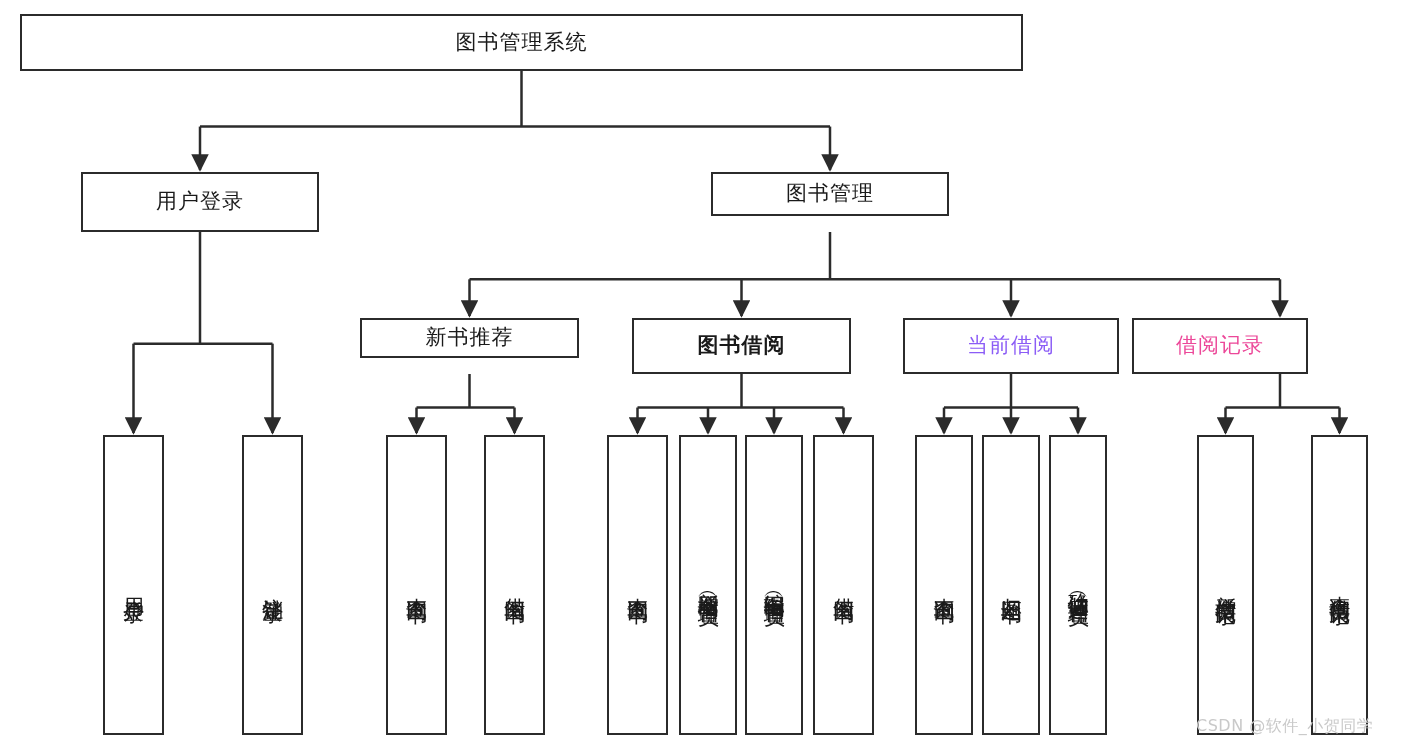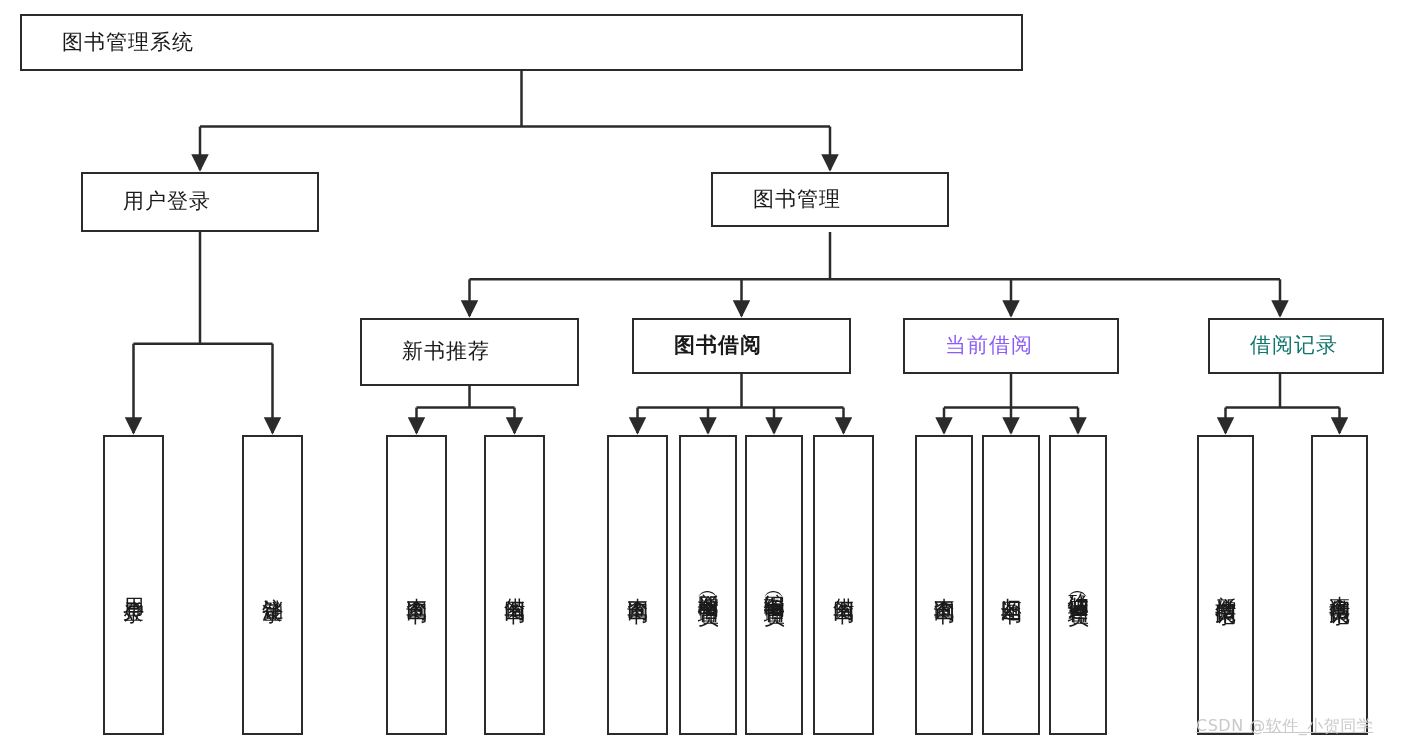--- a/index.html
+++ b/index.html
@@ -26,24 +26,23 @@
     height: 747px;
     pointer-events: none;
   }
   .node {
     position: absolute;
     box-sizing: border-box;
     background: #ffffff;
     border: 2px solid #2b2b2b;
     display: flex;
     align-items: center;
-    justify-content: flex-start;
+    justify-content: center;
     color: #1a1a1a;
     z-index: 2;
-    padding-left: 40px;
   }
   .node.horiz {
     font-size: 21px;
     line-height: 1.2;
     letter-spacing: 1px;
   }
   .node.vert {
     writing-mode: vertical-rl;
     text-orientation: upright;
     font-size: 21px;
@@ -57,21 +56,20 @@
   .node-label {
     display: block;
   }
   .watermark {
     position: absolute;
     font-size: 16px;
     color: #c9c9c9;
     white-space: nowrap;
     z-index: 5;
     letter-spacing: 0.5px;
-    text-decoration: underline;
   }
 </style>
 </head>
 <body>
 
 <div id="canvas">
 
   <svg id="edges" viewBox="0 0 1405 747" width="1405" height="747" xmlns="http://www.w3.org/2000/svg">
     <defs>
       <marker id="arrow" viewBox="0 0 10 10" refX="9" refY="5" markerWidth="7" markerHeight="7" orient="auto-start-reverse">
@@ -115,33 +113,33 @@
       </g>
   </svg>
 
   <div id="node-layer">
       <div class="node horiz" style="left: 20px; top: 14px; width: 1003px; height: 57px; border-color: rgb(43, 43, 43); background: rgb(255, 255, 255); color: rgb(26, 26, 26);">
         <span class="node-label">图书管理系统</span>
       </div>
       <div class="node horiz" style="left: 81px; top: 172px; width: 238px; height: 60px; border-color: rgb(43, 43, 43); background: rgb(255, 255, 255); color: rgb(26, 26, 26);">
         <span class="node-label">用户登录</span>
       </div>
-      <div class="node horiz" style="left: 711px; top: 172px; width: 238px; height: 55px; border-color: rgb(43, 43, 43); background: rgb(255, 255, 255); color: rgb(26, 26, 26);">
+      <div class="node horiz" style="left: 711px; top: 172px; width: 238px; height: 44px; border-color: rgb(43, 43, 43); background: rgb(255, 255, 255); color: rgb(26, 26, 26);">
         <span class="node-label">图书管理</span>
       </div>
-      <div class="node horiz" style="left: 360px; top: 318px; width: 219px; height: 68px; border-color: rgb(43, 43, 43); background: rgb(255, 255, 255); color: rgb(26, 26, 26);">
+      <div class="node horiz" style="left: 360px; top: 318px; width: 219px; height: 40px; border-color: rgb(43, 43, 43); background: rgb(255, 255, 255); color: rgb(26, 26, 26);">
         <span class="node-label">新书推荐</span>
       </div>
       <div class="node horiz" style="left: 632px; top: 318px; width: 219px; height: 56px; border-color: rgb(43, 43, 43); background: rgb(255, 255, 255); color: rgb(26, 26, 26); font-weight: bold;">
         <span class="node-label">图书借阅</span>
       </div>
       <div class="node horiz" style="left: 903px; top: 318px; width: 216px; height: 56px; border-color: rgb(43, 43, 43); background: rgb(255, 255, 255); color: #8b5cf6;">
         <span class="node-label">当前借阅</span>
       </div>
-      <div class="node horiz" style="left: 1208px; top: 318px; width: 176px; height: 56px; border-color: rgb(43, 43, 43); background: rgb(255, 255, 255); color: #0f766e;">
+      <div class="node horiz" style="left: 1132px; top: 318px; width: 176px; height: 56px; border-color: rgb(43, 43, 43); background: rgb(255, 255, 255); color: #ec4899;">
         <span class="node-label">借阅记录</span>
       </div>
       <div class="node vert" style="left: 103px; top: 435px; width: 61px; height: 300px; border-color: rgb(43, 43, 43); background: rgb(255, 255, 255); color: rgb(26, 26, 26);">
         <span class="node-label">用户登录</span>
       </div>
       <div class="node vert" style="left: 242px; top: 435px; width: 61px; height: 300px; border-color: rgb(43, 43, 43); background: rgb(255, 255, 255); color: rgb(26, 26, 26);">
         <span class="node-label">注销登录</span>
       </div>
       <div class="node vert" style="left: 386px; top: 435px; width: 61px; height: 300px; border-color: rgb(43, 43, 43); background: rgb(255, 255, 255); color: rgb(26, 26, 26);">
         <span class="node-label">查询图书</span>

